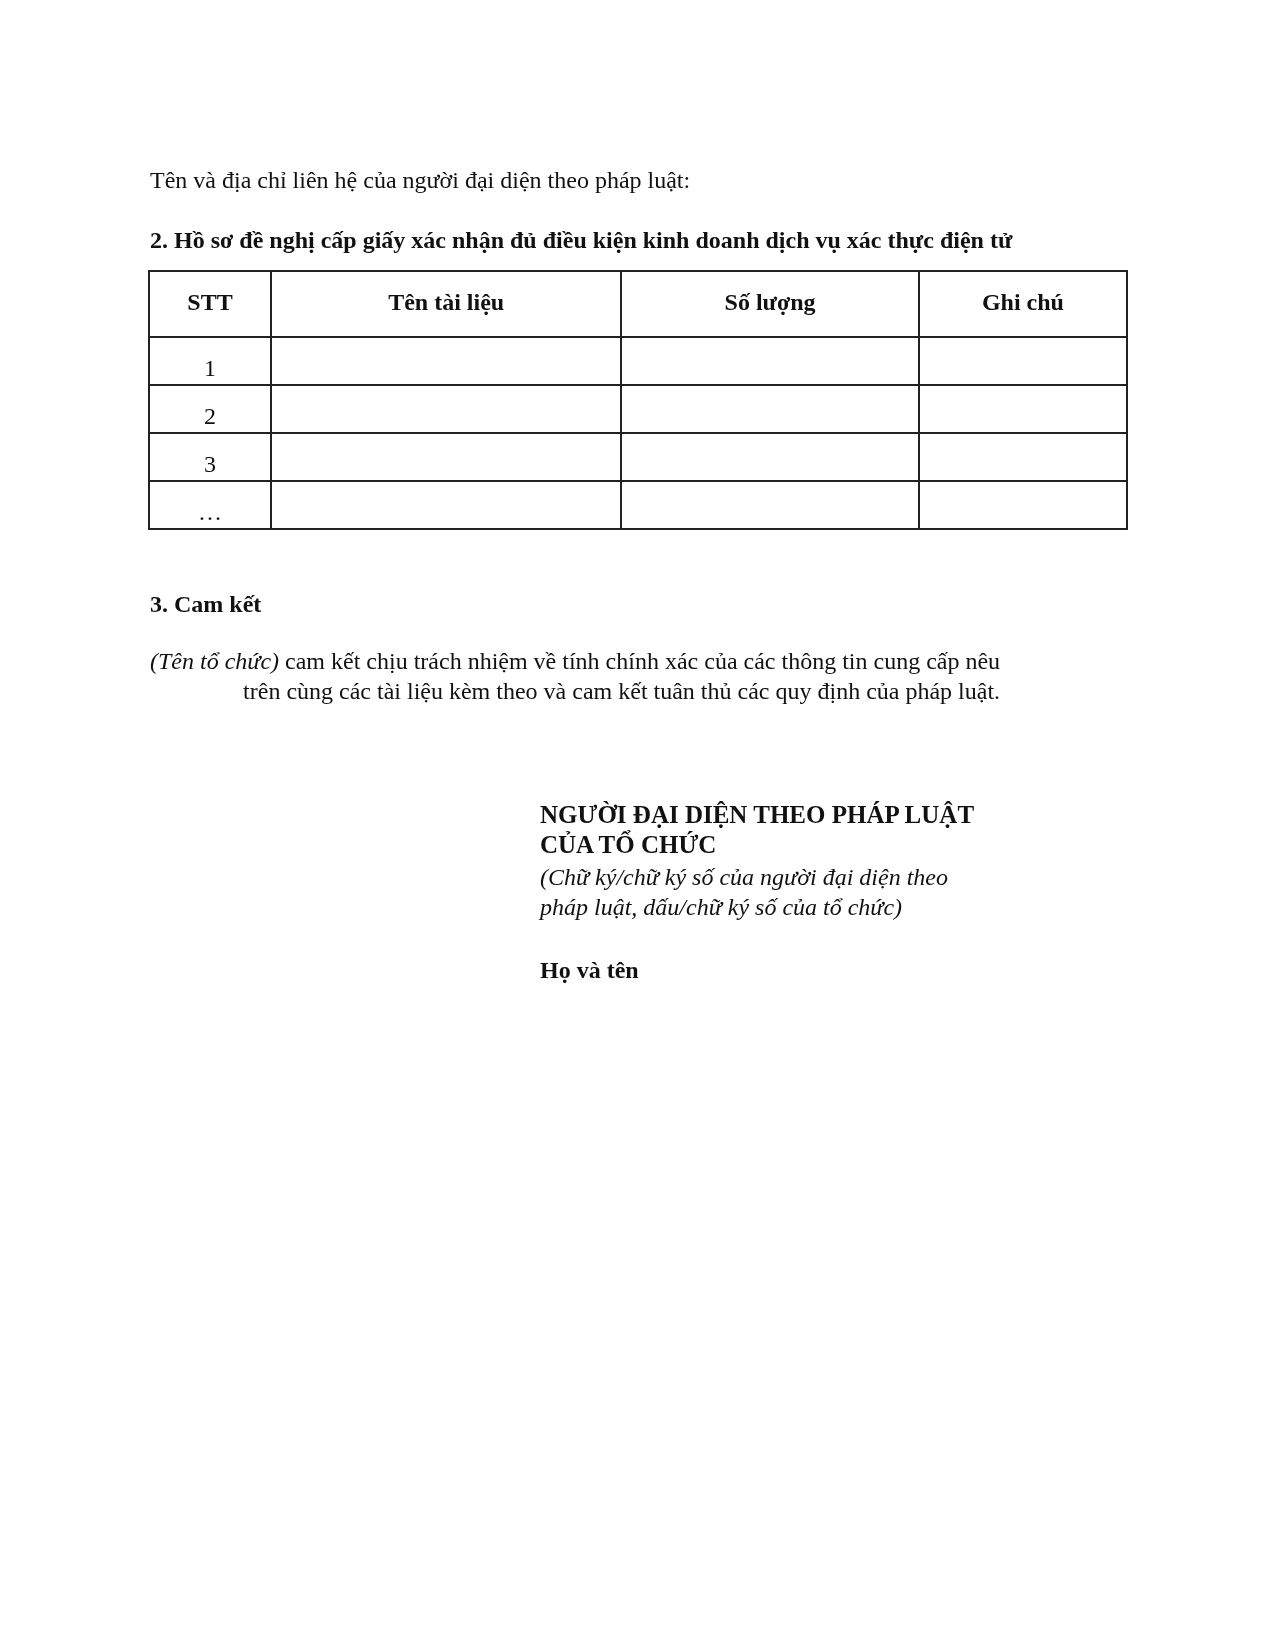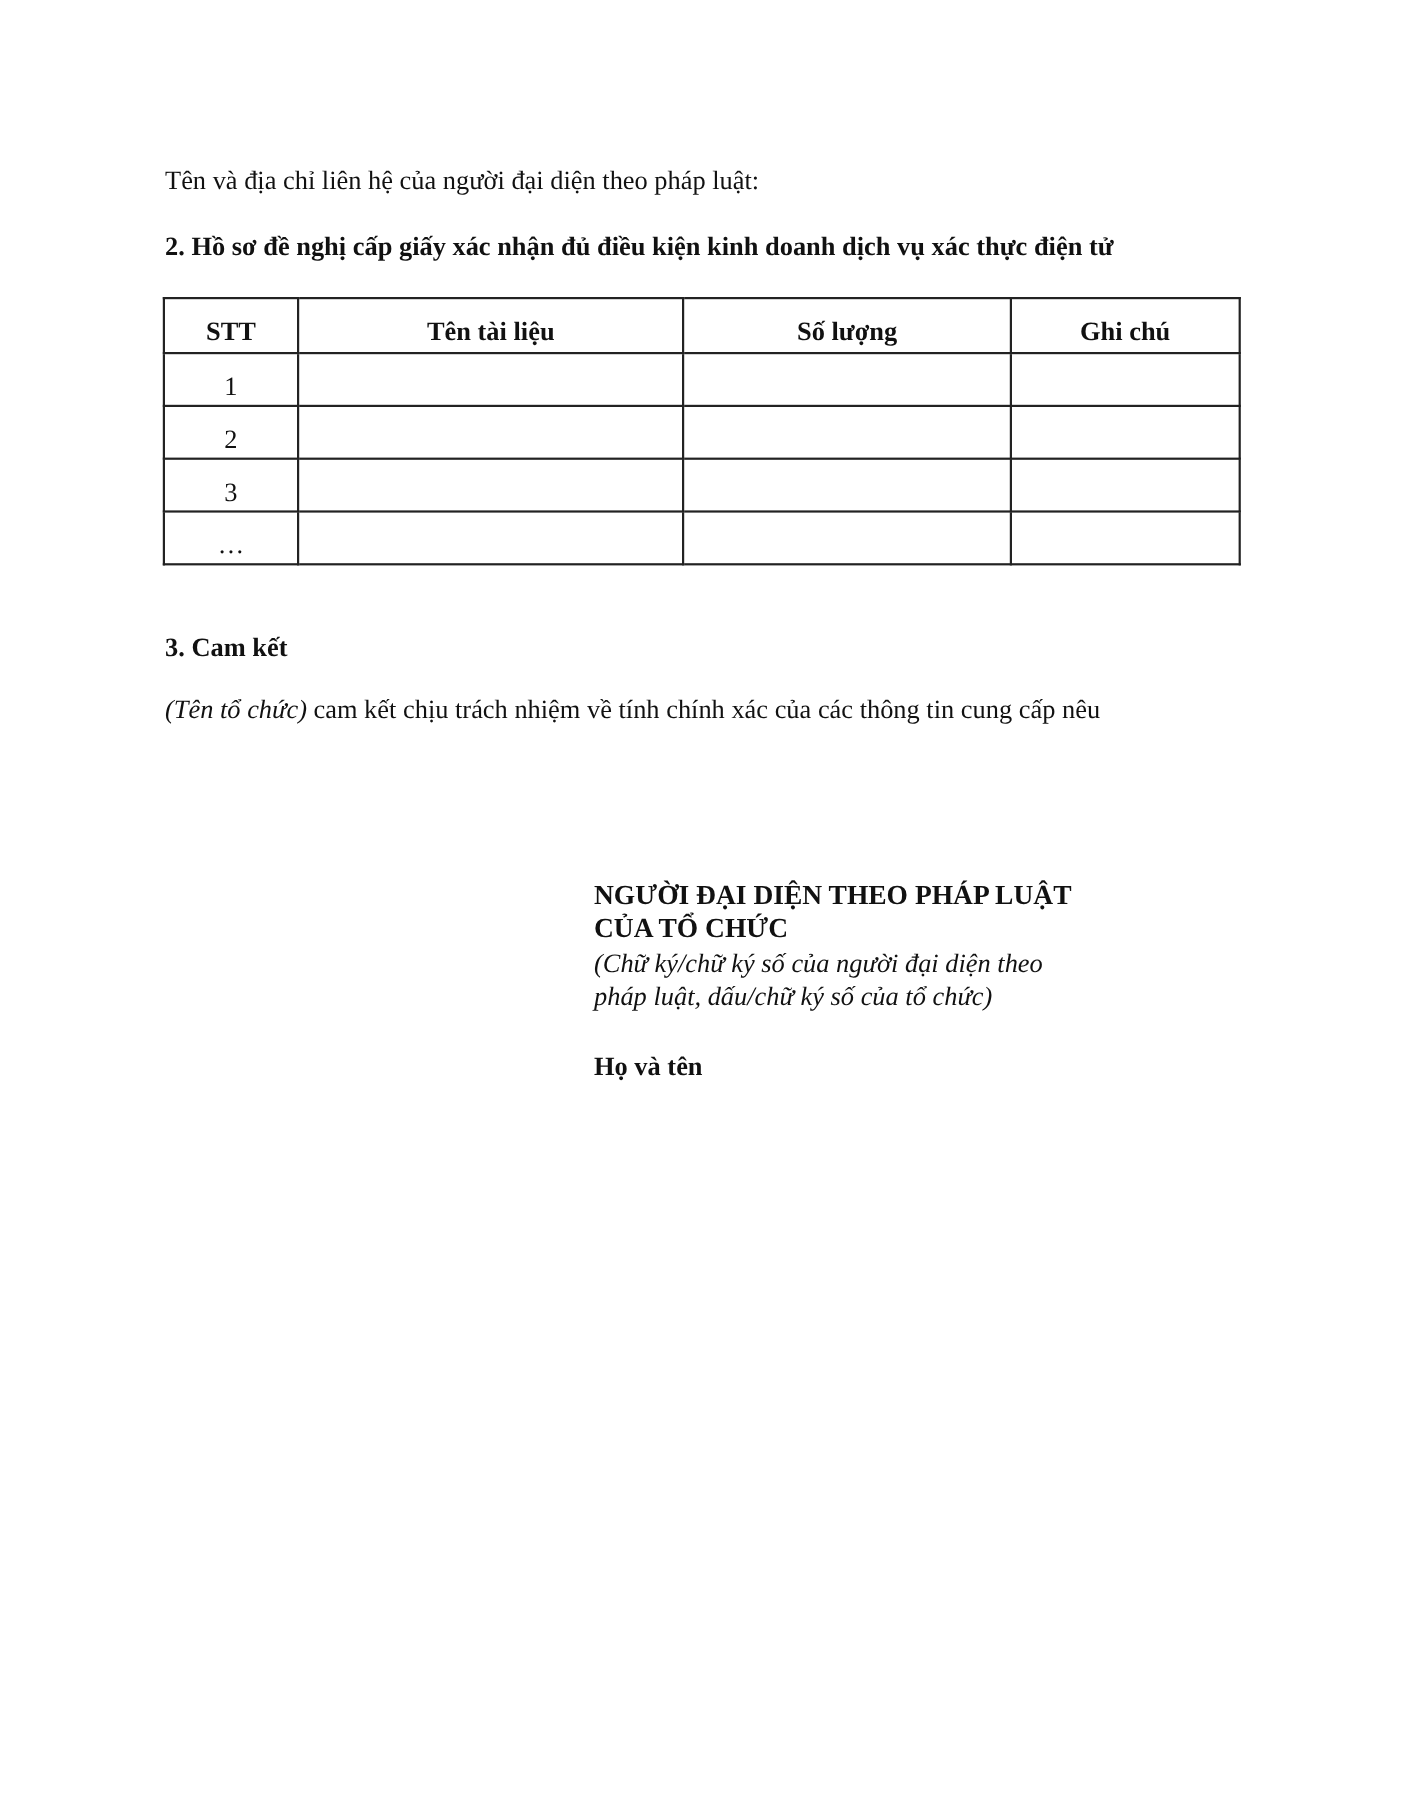--- a/index.html
+++ b/index.html
@@ -1,27 +1,27 @@
 <!DOCTYPE html>
 <html><head>
 <meta charset="utf-8">
 <style>
   html, body { margin:0; padding:0; background:#ffffff; }
   body { width:1275px; height:1650px; position:relative; overflow:hidden;
          font-family:"Liberation Serif", "DejaVu Serif", serif; color:#111; }
   .abs { position:absolute; white-space:nowrap; }
-  .p { font-size:24px; line-height:30px; }
+  .p { font-size:24px; line-height:30px;margin-top:15px; }
   .b { font-weight:bold; }
   .i { font-style:italic; }
   #line-contact { left:150px; top:150px; }
   #heading-2 { left:150px; top:210px; }
   table.docs { position:absolute; left:148px; top:270px; width:980px;
                border-collapse:collapse; font-size:24px; }
   table.docs th, table.docs td { border:2px solid #222; text-align:center; padding:0; }
-  table.docs th { height:44px; font-weight:bold; vertical-align:bottom; padding-bottom:4px; }
+  table.docs th { height:44px; font-weight:bold; vertical-align:bottom; padding-bottom:20px; }
   table.docs td { height:44px; vertical-align:bottom; padding-bottom:2px; }
   .c1 { width:123px; } .c2 { width:361px; } .c3 { width:305px; } .c4 { width:213px;margin-left:24px; }
   #heading-3 { left:150px; top:574px; }
   #commit-para { left:150px; top:631px;text-align:right; }
   .sig { position:absolute; left:540px; width:520px; }
   #sig-title-1 { top:800px; font-size:25px; line-height:30px; }
   #sig-title-2 { top:830px; font-size:25px; line-height:30px; }
   #sig-note-1 { top:862px; font-size:24px; line-height:30px; }
   #sig-note-2 { top:892px; font-size:24px; line-height:30px; }
   #sig-name { top:955px; font-size:24px; line-height:30px; }
@@ -67,19 +67,20 @@
       <td></td>
       <td></td>
     </tr>
   </tbody>
 </table>
 
 <div id="heading-3" class="abs p b">3. Cam kết</div>
 
 <div id="commit-para" class="abs p">
   <div><span class="i">(Tên tổ chức)</span><span> cam kết chịu trách nhiệm về tính chính xác của các thông tin cung cấp nêu</span></div>
+  <div>trên cùng các tài liệu kèm theo và cam kết tuân thủ các quy định của pháp luật.</div>
 </div>
 
 <div id="sig-title-1" class="sig b">NGƯỜI ĐẠI DIỆN THEO PHÁP LUẬT</div>
 <div id="sig-title-2" class="sig b">CỦA TỔ CHỨC</div>
 <div id="sig-note-1" class="sig i">(Chữ ký/chữ ký số của người đại diện theo</div>
 <div id="sig-note-2" class="sig i">pháp luật, dấu/chữ ký số của tổ chức)</div>
 <div id="sig-name" class="sig b">Họ và tên</div>
 
 </body></html>

